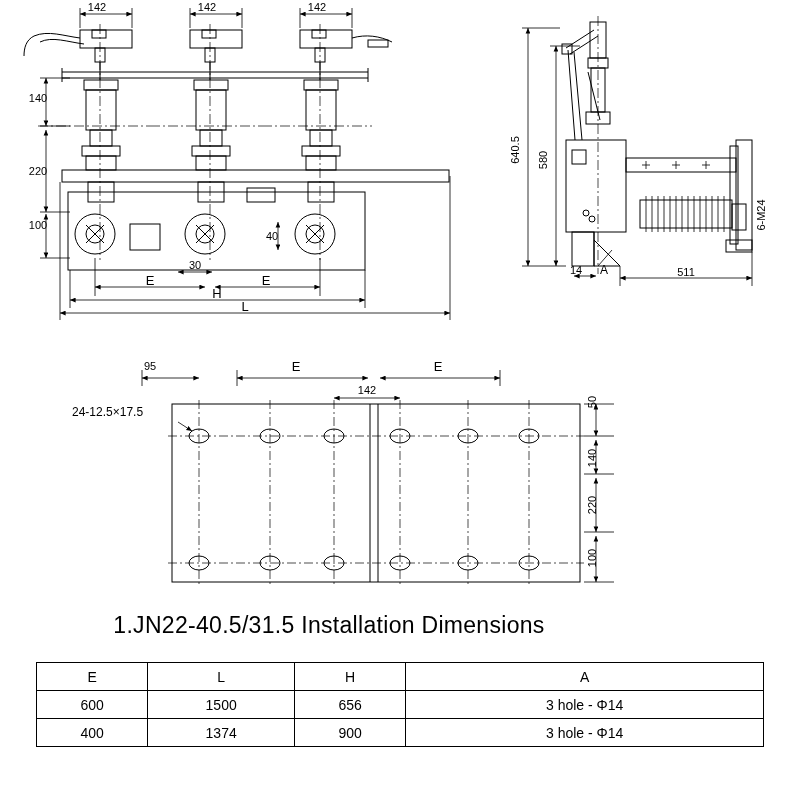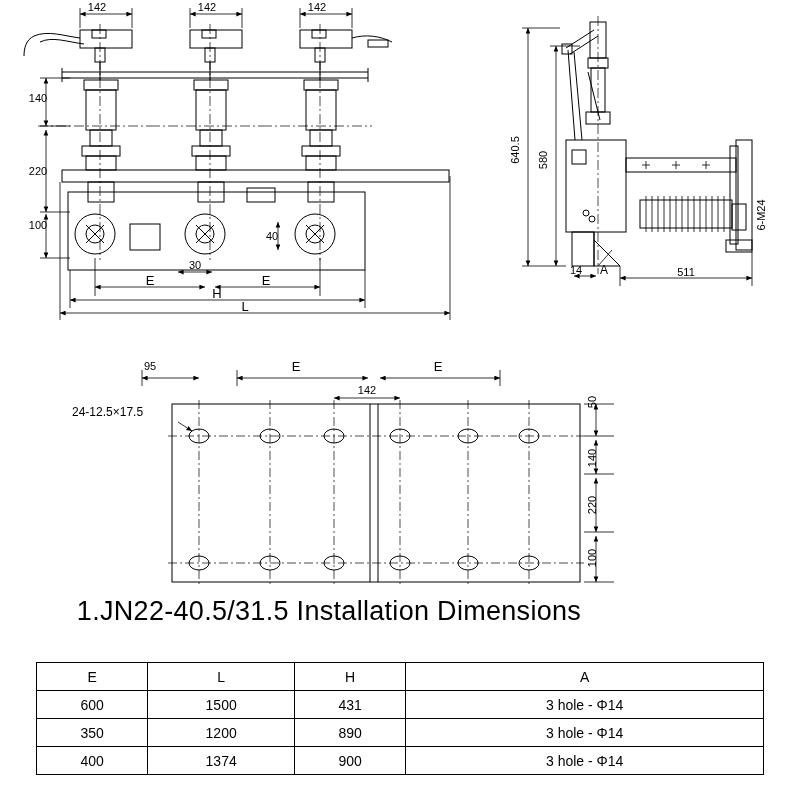--- a/index.html
+++ b/index.html
@@ -23,24 +23,24 @@
   svg.drawing {
     position: absolute;
     left: 0;
     top: 0;
     width: 800px;
     height: 800px;
   }
   .ttl {
     position: absolute;
     left: 0;
-    top: 596px;
+    top: 612px;
     width: 658px;
     text-align: center;
-    font-size: 27px;
+    font-size: 23px;
     letter-spacing: 0.3px;
   }
   table.spec {
     position: absolute;
     left: 36px;
     top: 662px;
     width: 728px;
     border-collapse: collapse;
     font-size: 14px;
   }
@@ -367,27 +367,21 @@
         <th>E</th>
         <th>L</th>
         <th>H</th>
         <th>A</th>
       </tr>
     </thead>
     <tbody>
       <tr>
         <td>600</td>
         <td>1500</td>
-        <td>431</td>
-        <td>3 hole - Φ14</td>
-      </tr>
-      <tr>
-        <td>350</td>
-        <td>1200</td>
-        <td>890</td>
+        <td>656</td>
         <td>3 hole - Φ14</td>
       </tr>
       <tr>
         <td>400</td>
         <td>1374</td>
         <td>900</td>
         <td>3 hole - Φ14</td>
       </tr>
     </tbody>
   </table>

